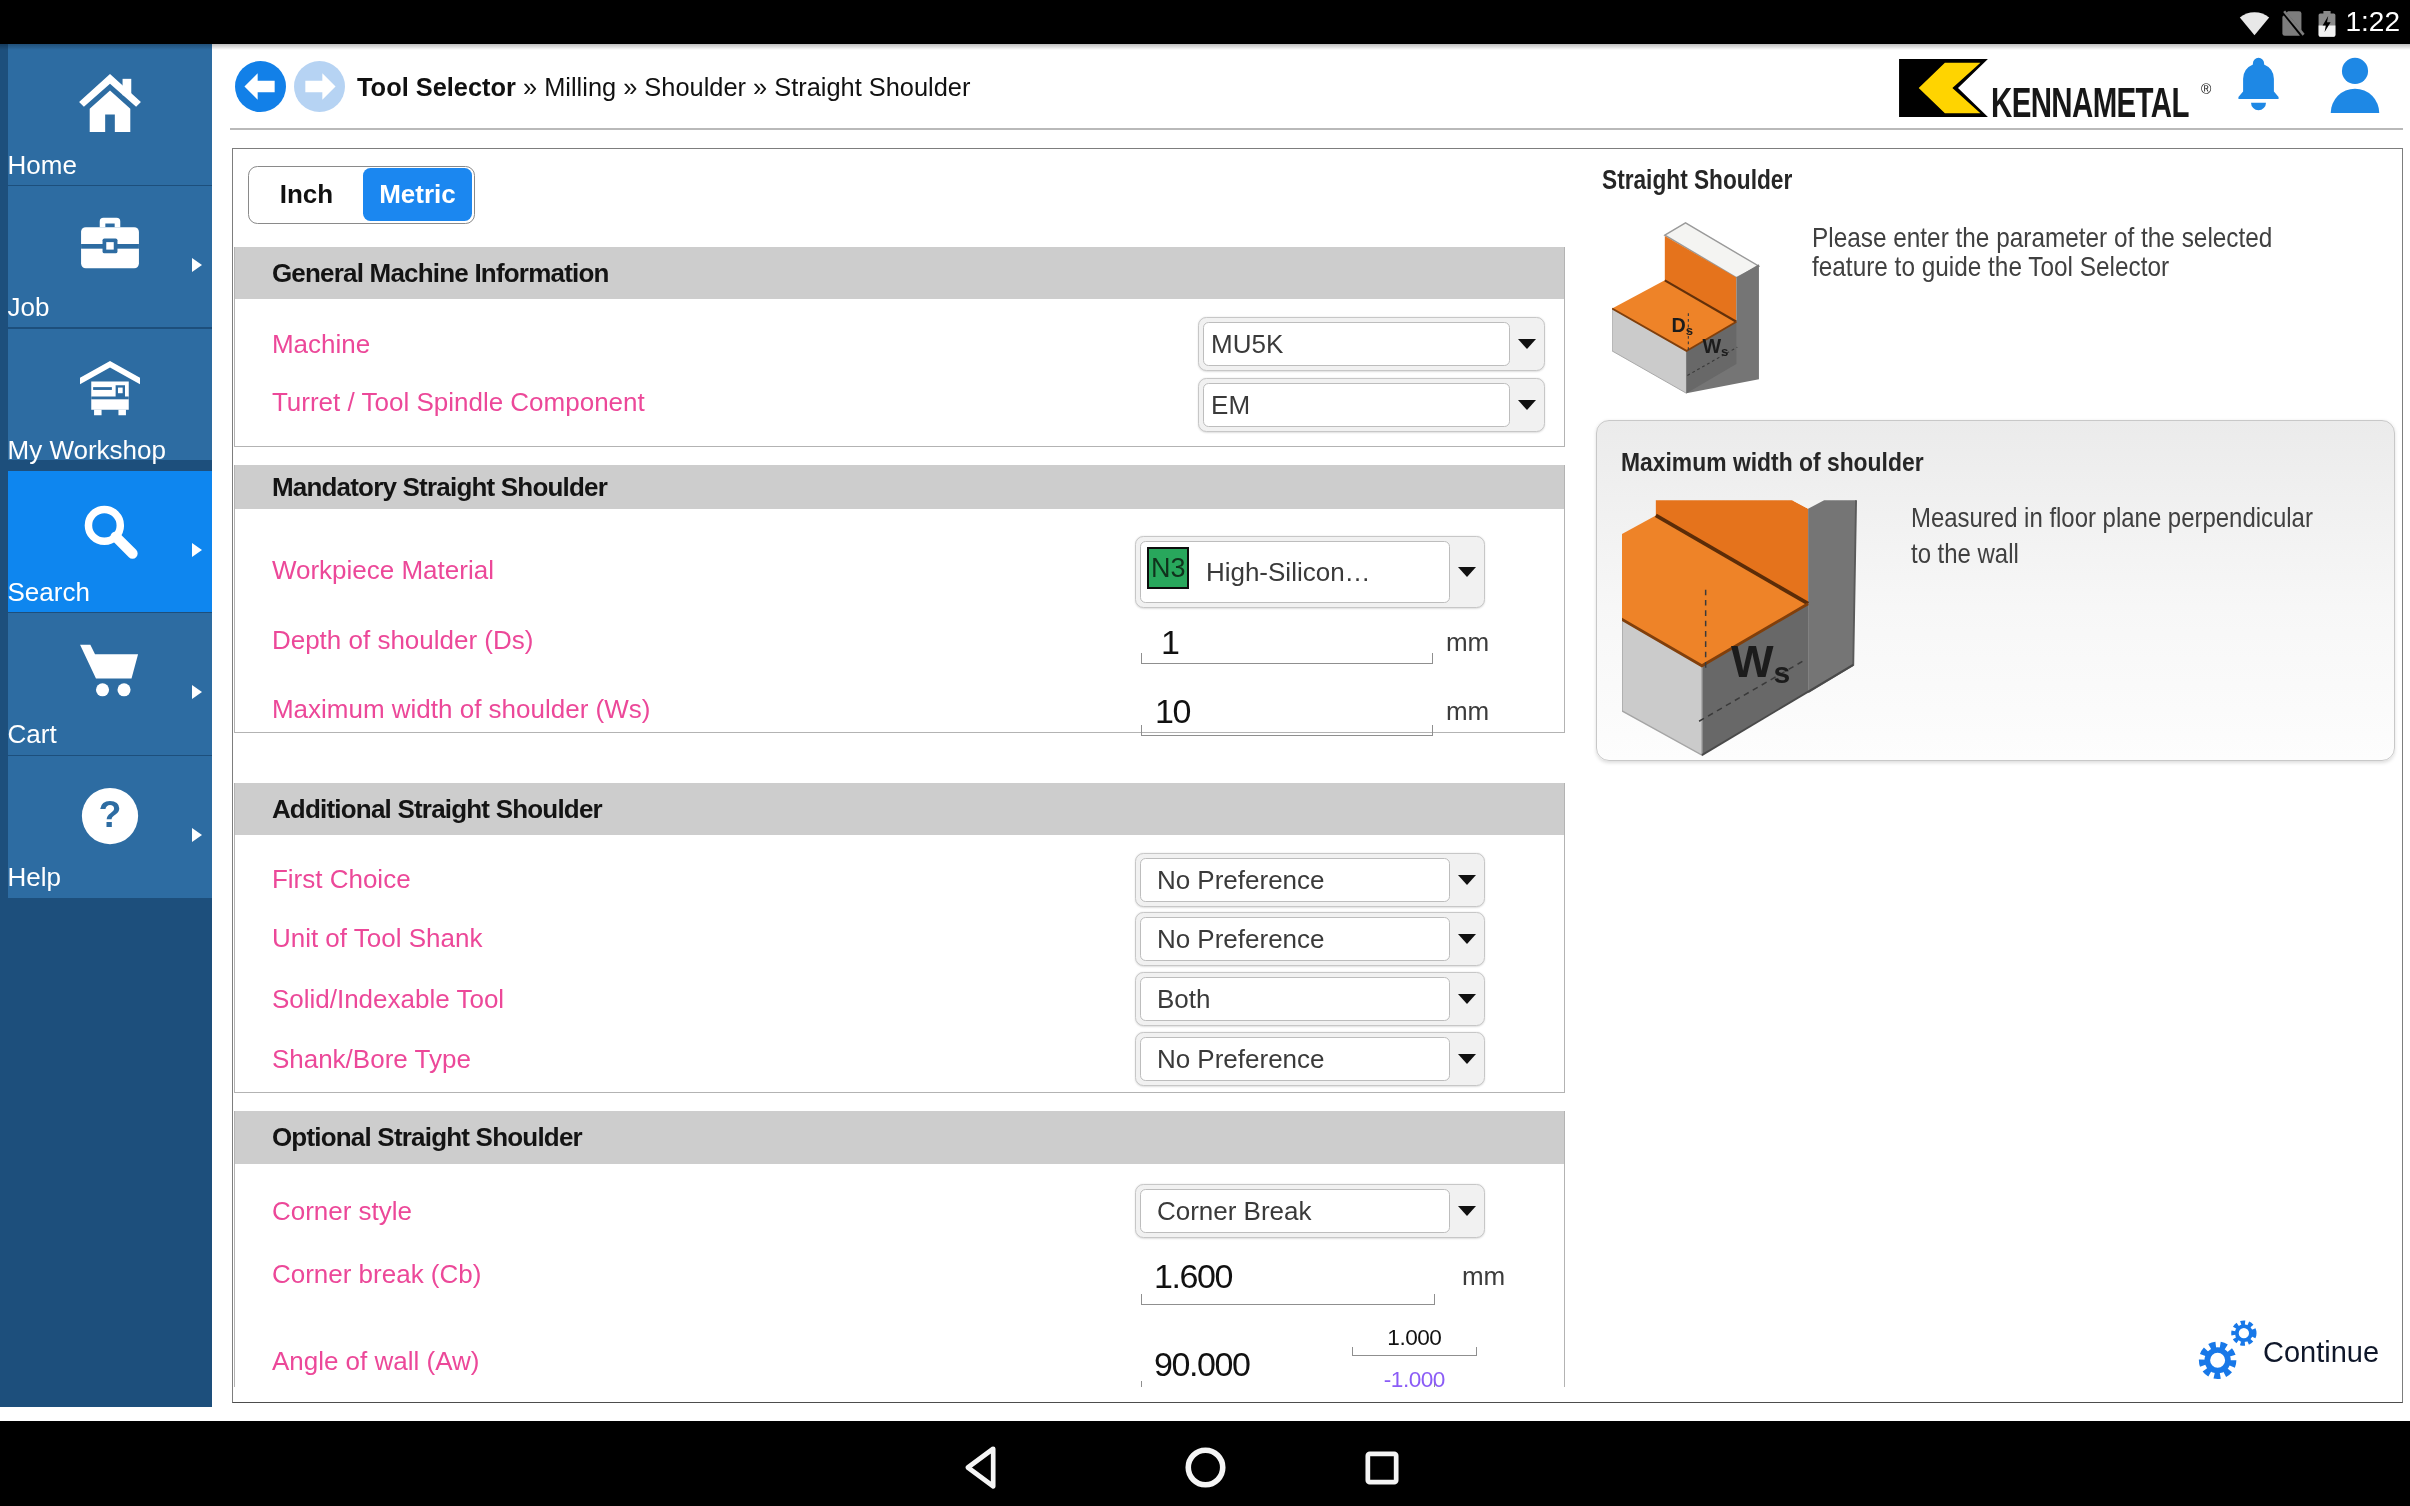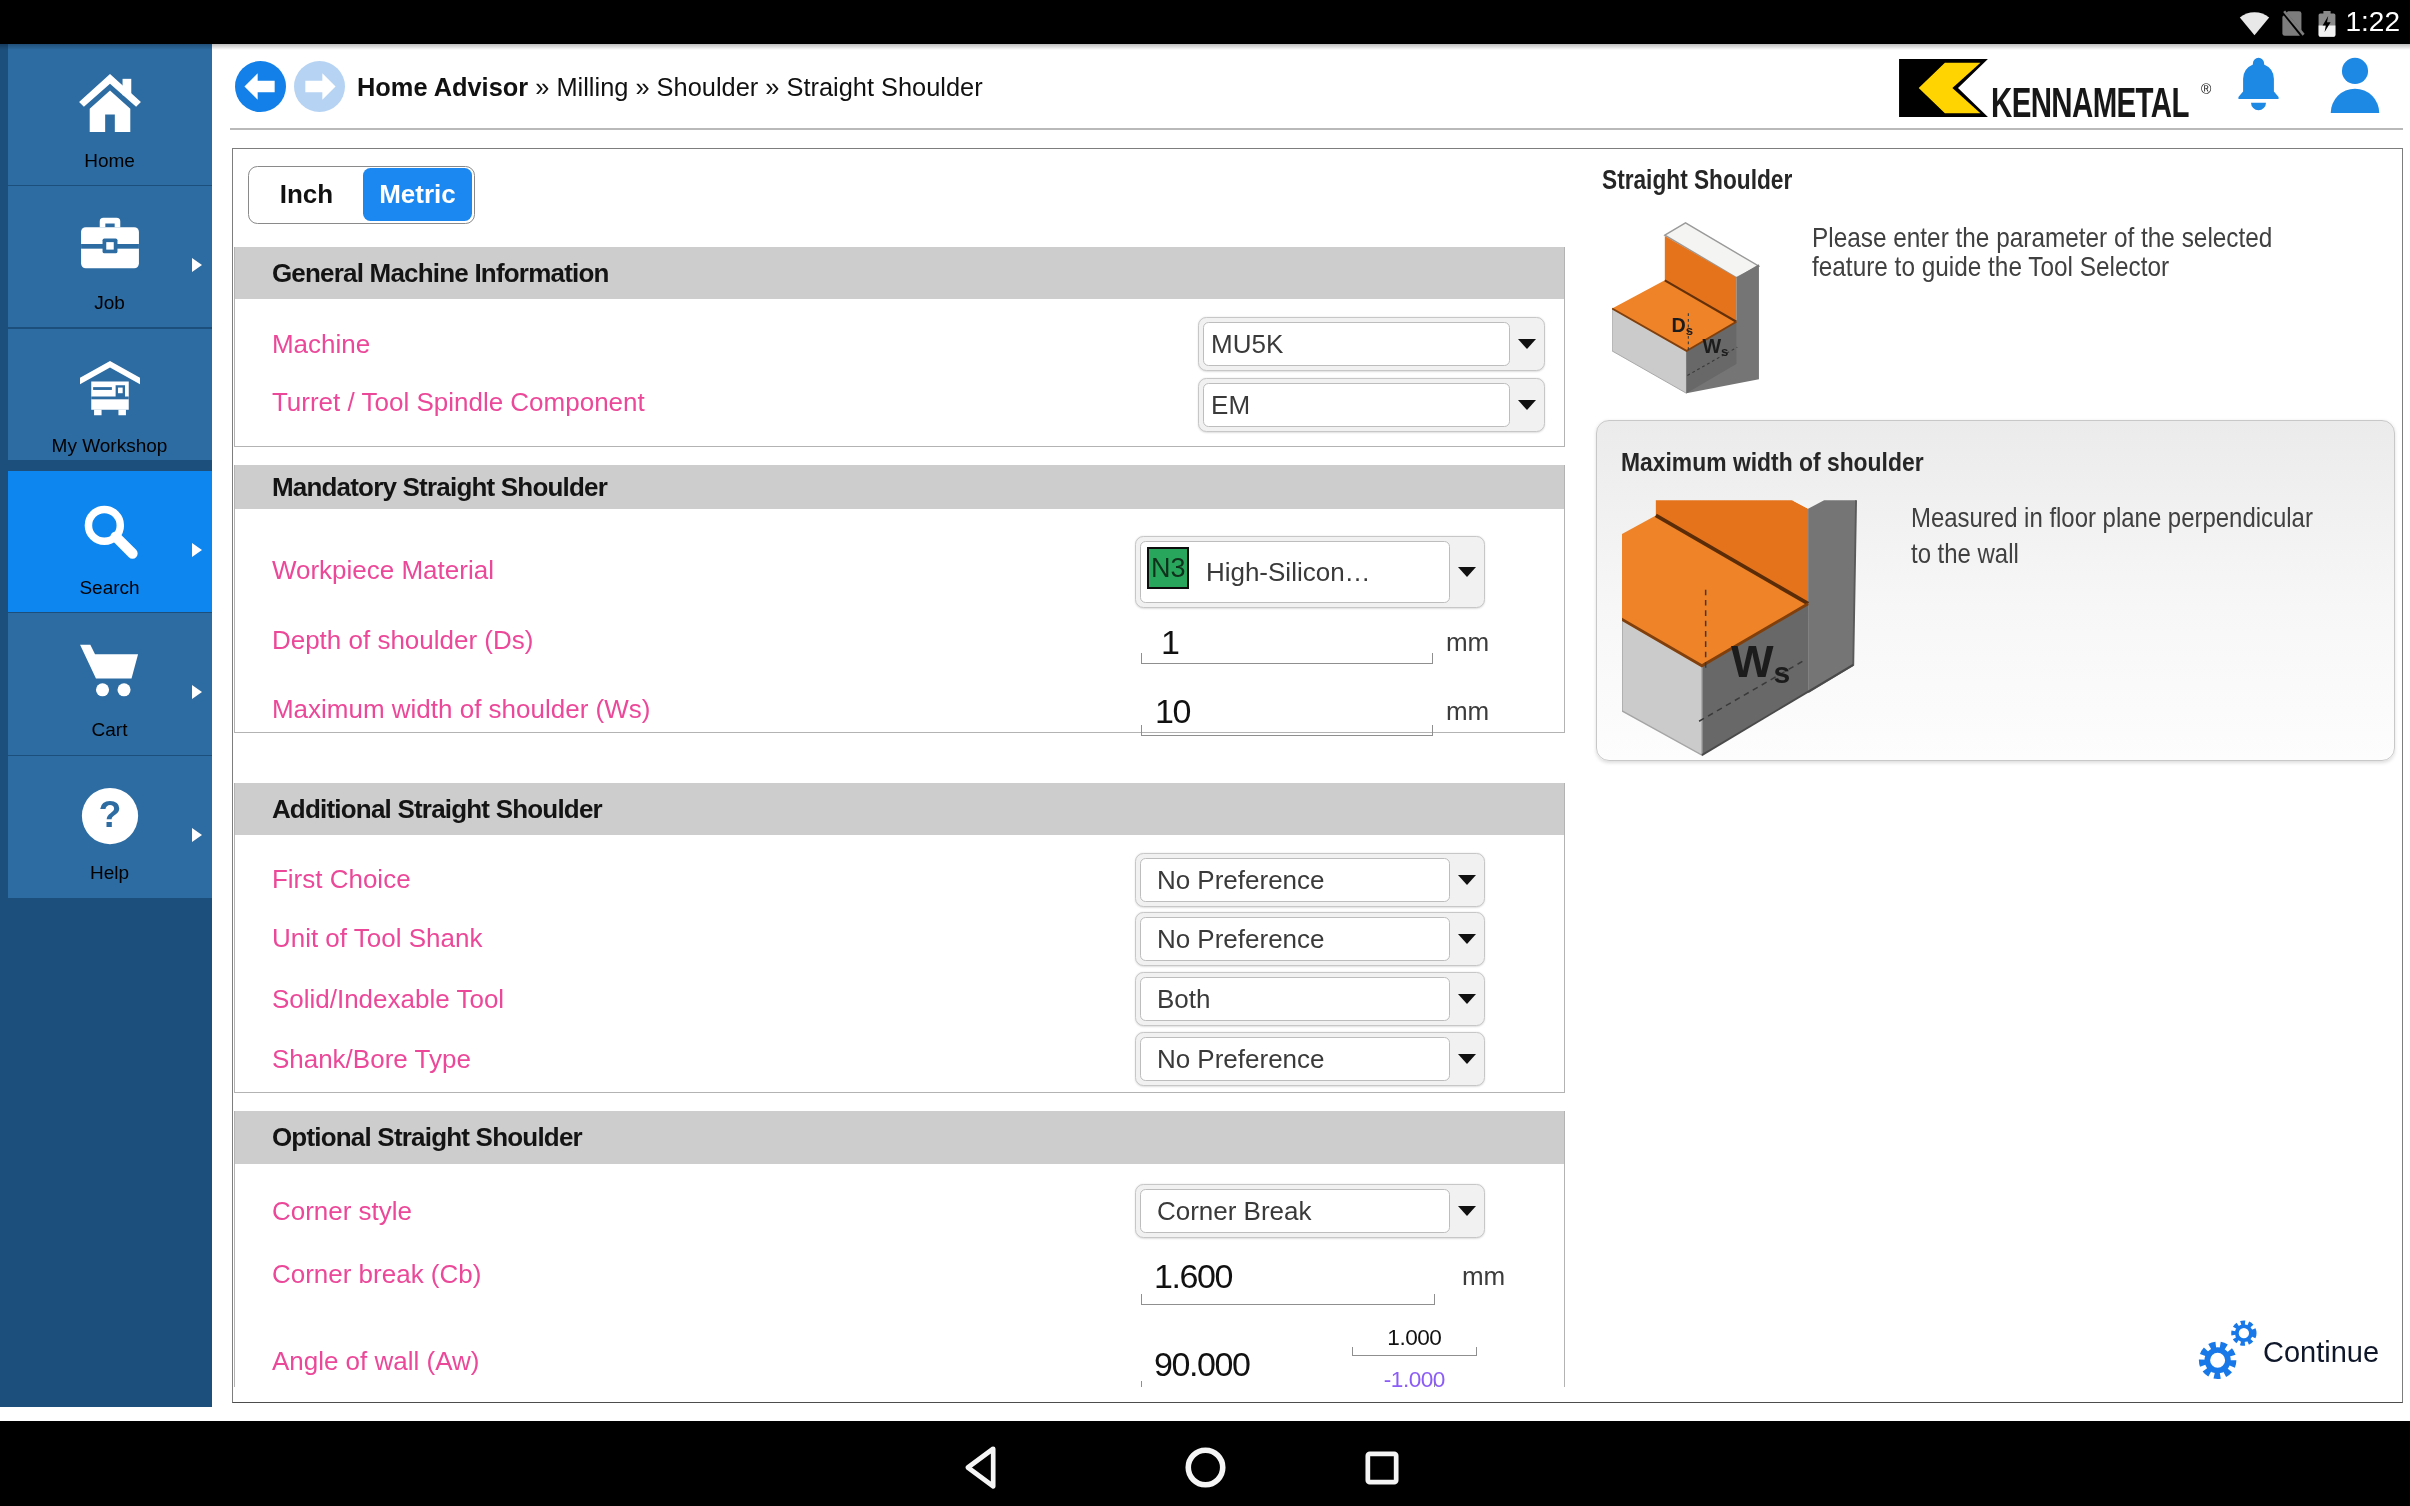--- a/index.html
+++ b/index.html
@@ -3,21 +3,21 @@
 <style>
 *{margin:0;padding:0;box-sizing:border-box}
 html,body{width:2411px;height:1507px;overflow:hidden;font-family:"Liberation Sans",sans-serif;background:#fff}
 .abs{position:absolute}
 #statusbar{position:absolute;left:0;top:0;width:2411px;height:44px;background:#000;z-index:50}
 #navbar{position:absolute;left:0;top:1421px;width:2411px;height:86px;background:#000;z-index:50}
 #sidebg{position:absolute;left:0;top:44px;width:212px;height:1363px;background:#1d4f7c}
 #content{position:absolute;left:212px;top:44px;width:2199px;height:1377px;background:#fff}
 .mitem{position:absolute;left:7.5px;width:204px;height:141px;background:#2d6ca2}
 .mitem.on{background:#0e86ef}
-.mlabel{position:absolute;width:100%;text-align:center;color:#000000;font-size:19px;top:106px}
+.mlabel{position:absolute;width:100%;text-align:left;color:#ffffff;font-size:26px;top:106px}
 .micon{position:absolute;left:50%;transform:translateX(-50%);top:30px}
 .marr{position:absolute;right:9.4px;top:72px;width:0;height:0;border-left:10.4px solid #fff;border-top:7.5px solid transparent;border-bottom:7.5px solid transparent}
 .shadtop{position:absolute;left:0;top:44px;width:2411px;height:5.6px;background:linear-gradient(#00000042,#0000);z-index:40}
 .hdrsep{position:absolute;left:230px;top:128px;width:2173px;height:1.9px;background:#b9b9b9}
 #outbox{position:absolute;left:232px;top:148px;width:2171px;height:1255px;border:1.9px solid #7d7d7d;border-bottom-color:#4d4d4d}
 .sect{position:absolute;left:0.9px;width:1331px;border:0.9px solid #b3b3b3;border-top:none;background:#fff}
 .shead{position:absolute;left:0;top:0;width:100%;background:#cdcdcd;font-weight:bold;font-size:26px;letter-spacing:-0.8px;color:#141414;padding-left:37px;display:flex;align-items:center}
 .flabel{position:absolute;left:37px;font-size:26px;color:#ec4899;transform:translateY(-50%);white-space:nowrap}
 .sel{position:absolute;background:#f1f1f1;border:1.9px solid #c7c7c7;border-radius:8.5px;box-shadow:0 0.9px 1.9px #00000022}
 .sel .in{position:absolute;left:3.8px;top:3.8px;bottom:3.8px;right:34px;background:#fff;border:1.9px solid #bdbdbd;border-radius:5.6px}
@@ -118,21 +118,21 @@
 </div>
 
 <svg class="abs" style="left:235px;top:61px" width="51" height="51" viewBox="0 0 54 54">
  <circle cx="27" cy="27" r="27" fill="#1280e8"></circle>
  <path d="M24 13 L10 27 L24 41 L24 33 L42 33 L42 21 L24 21 Z" fill="#fff"></path>
 </svg>
 <svg class="abs" style="left:294px;top:61px" width="51" height="51" viewBox="0 0 54 54">
  <circle cx="27" cy="27" r="27" fill="#b6d3f3"></circle>
  <path d="M30 13 L44 27 L30 41 L30 33 L12 33 L12 21 L12 21 L30 21 Z" fill="#fff"></path>
 </svg>
-<div class="abs" style="left:357px;top:73px;font-size:25.4px;color:#111;white-space:nowrap"><b>Home Advisor</b> » Milling » Shoulder » Straight Shoulder</div>
+<div class="abs" style="left:357px;top:73px;font-size:25.4px;color:#111;white-space:nowrap"><b>Tool Selector</b> » Milling » Shoulder » Straight Shoulder</div>
 
 <svg class="abs" style="left:1899px;top:59px" width="89" height="58" viewBox="0 0 95 62">
  <path d="M0 0 H95 L63 31 L95 62 H0 Z" fill="#000"></path>
  <path d="M21 31 L49 4 L87 4 L57 31 L87 58 L49 58 Z" fill="#ffd400"></path>
  <path d="M26 31 L50.5 8 L77 8 L51 31 L77 54 L50.5 54 Z" fill="#000" opacity="0"></path>
 </svg>
 <div class="abs" style="left:1991px;top:87px;width:209px;height:31px;overflow:visible">
  <div style="font-weight:bold;font-size:43px;line-height:31px;letter-spacing:-0.9px;color:#171717;transform:scaleX(0.685);transform-origin:0 100%;white-space:nowrap">KENNAMETAL</div>
  <div style="position:absolute;right:-11.3px;top:-5.6px;font-size:14px;color:#171717">®</div>
 </div>

